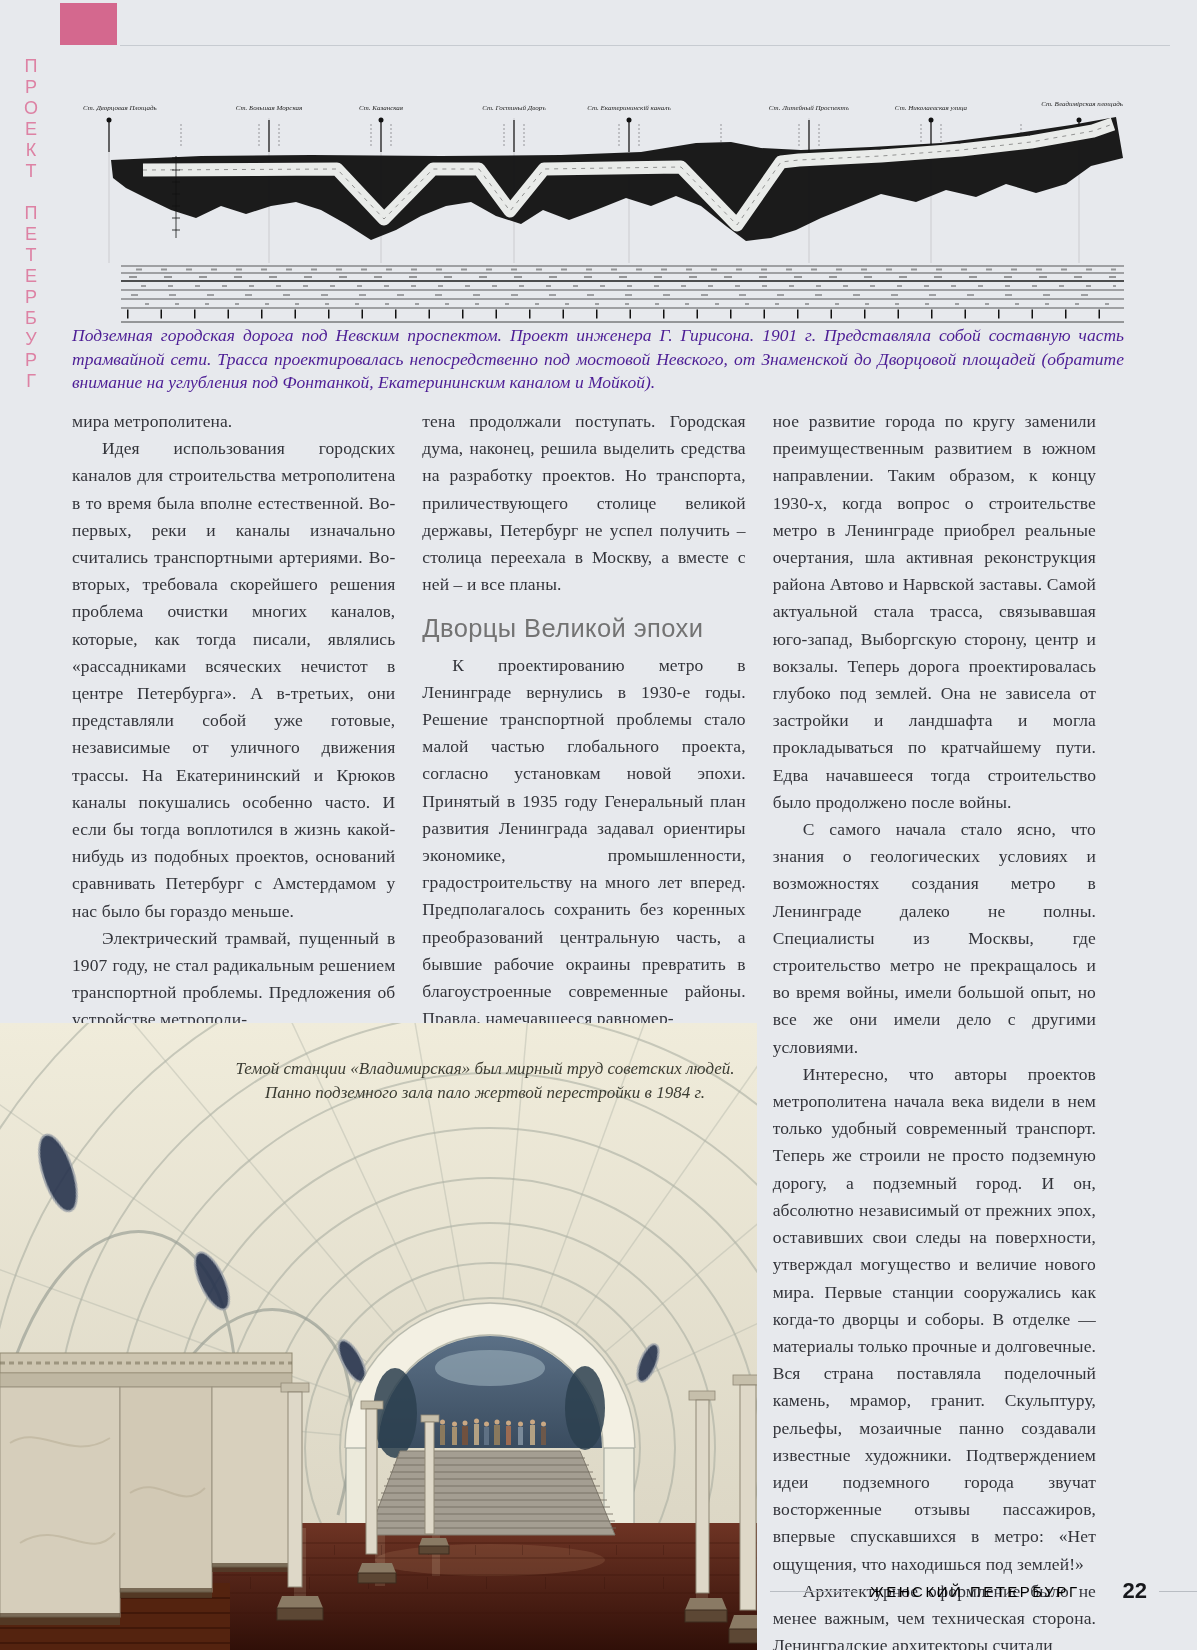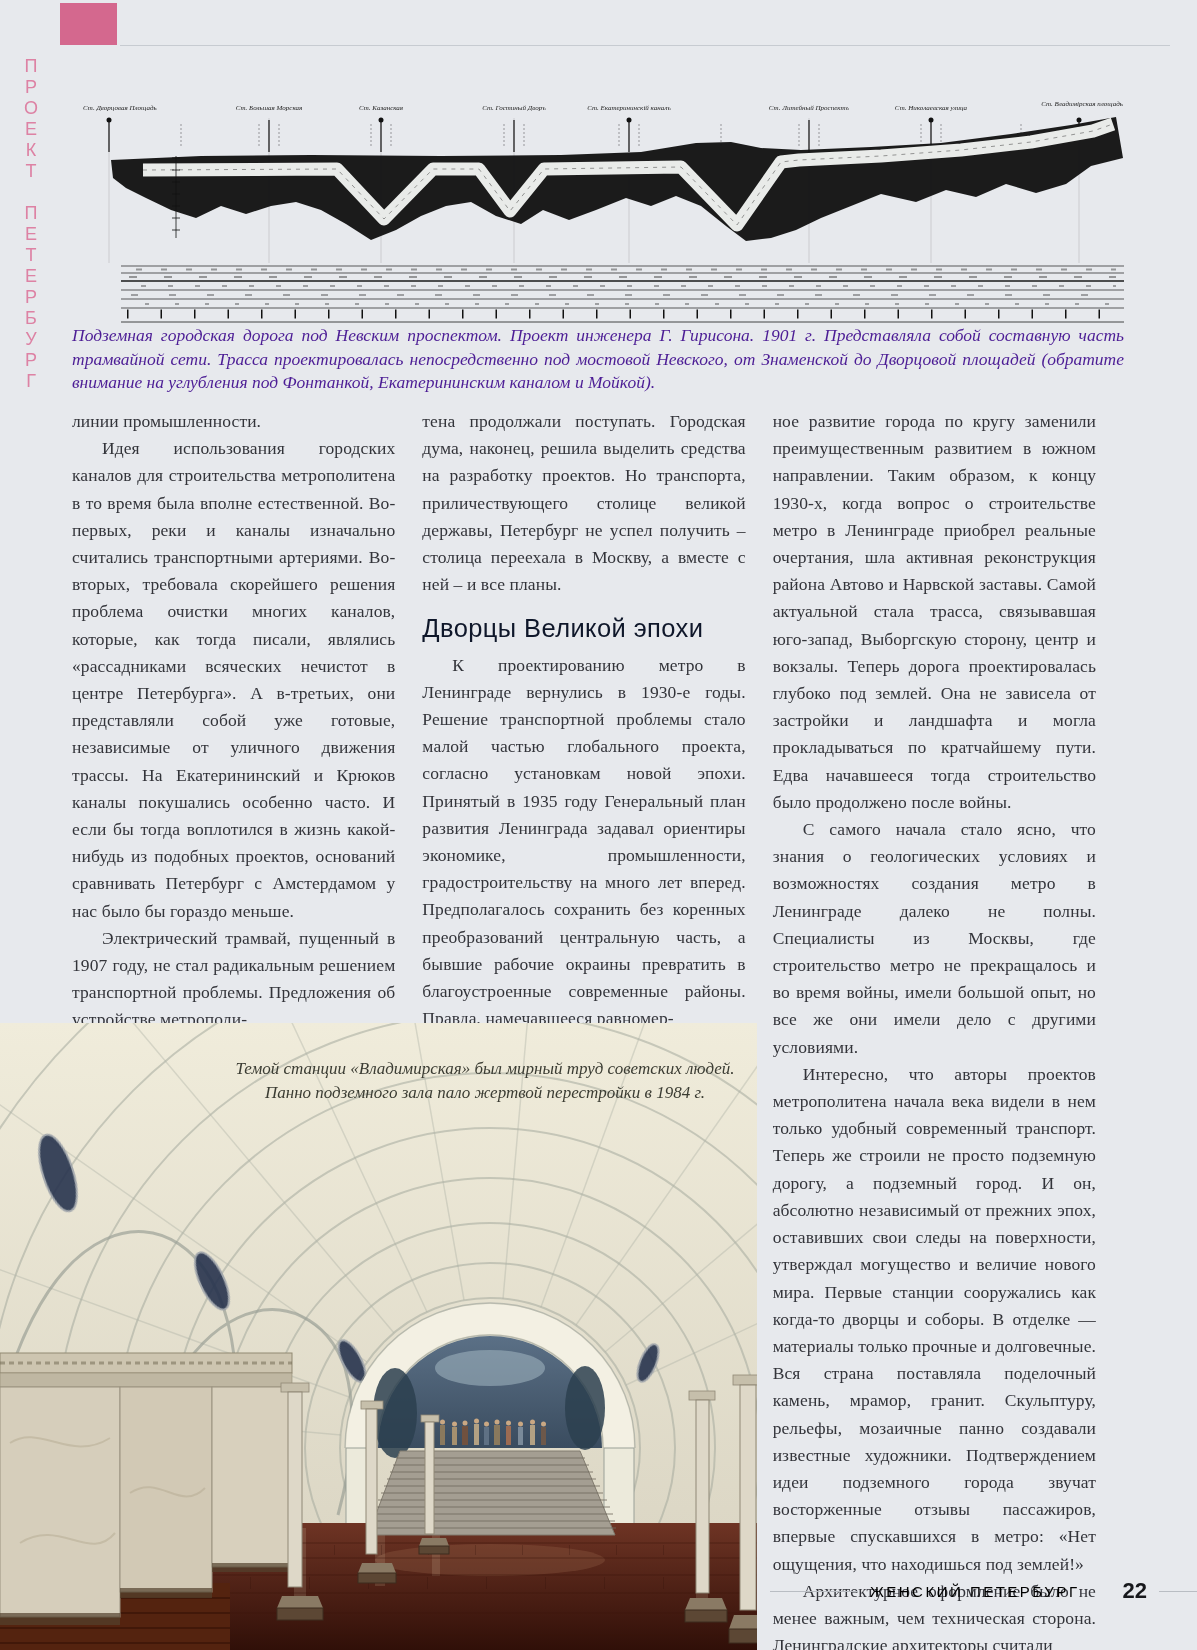--- a/index.html
+++ b/index.html
@@ -18,21 +18,21 @@
 
   .diagram-caption{position:absolute;left:72px;top:324px;width:1052px;
         font-style:italic;font-size:17.5px;line-height:23.5px;color:#4c1d95;text-align:justify;}
 
   .columns{position:absolute;left:72px;top:408px;width:1024px;display:flex;gap:27px;z-index:1;}
   .col{flex:1;font-size:17.5px;line-height:27.2px;color:#33343a;text-align:justify;
        letter-spacing:.1px;}
   .col p{margin:0;text-indent:30px;}
   .col p.noindent{text-indent:0;}
   .heading{margin:17px 0 9px;font-family:"Liberation Sans",sans-serif;font-weight:400;
-        font-size:25.5px;letter-spacing:.4px;color:#0f172a;}
+        font-size:25.5px;letter-spacing:.4px;color:#737373;}
 
   .station-photo{position:absolute;left:0;top:1023px;width:654px;height:627px;margin:0;z-index:2;}
   .station-photo svg{display:block;}
   .photo-caption{position:absolute;left:225px;top:34px;width:520px;text-align:center;
         font-style:italic;font-size:17px;line-height:24px;color:#3b3c33;}
 
   .footer{position:absolute;left:770px;top:1578px;width:427px;display:flex;align-items:center;
         font-family:"Liberation Sans",sans-serif;z-index:3;}
   .frule{height:0;border-top:1px solid #b9bdc3;}
   .frule-left{flex:1;}
@@ -152,21 +152,21 @@
         <line x1="64" y1="206" x2="1035" y2="206" stroke-width="2" stroke-dasharray="4,26" opacity="0.4"></line>
       </g>
       <line x1="46" y1="216" x2="1043" y2="216" stroke="#111" stroke-width="9" stroke-dasharray="1.5,32"></line>
     </svg>
   </figure>
 
   <div class="diagram-caption">Подземная городская дорога под Невским проспектом. Проект инженера Г. Гирисона. 1901 г. Представляла собой составную часть трамвайной сети. Трасса проектировалась непосредственно под мостовой Невского, от Знаменской до Дворцовой площадей (обратите внимание на углубления под Фонтанкой, Екатерининским каналом и Мойкой).</div>
 
   <div class="columns">
     <div class="col">
-      <p class="noindent">линии промышленности.</p>
+      <p class="noindent">мира метрополитена.</p>
       <p>Идея использования городских каналов для строительства метрополитена в то время была вполне естественной. Во-первых, реки и каналы изначально считались транспортными артериями. Во-вторых, требовала скорейшего решения проблема очистки многих каналов, которые, как тогда писали, являлись «рассадниками всяческих нечистот в центре Петербурга». А в-третьих, они представляли собой уже готовые, независимые от уличного движения трассы. На Екатерининский и Крюков каналы покушались особенно часто. И если бы тогда воплотился в жизнь какой-нибудь из подобных проектов, оснований сравнивать Петербург с Амстердамом у нас было бы гораздо меньше.</p>
       <p>Электрический трамвай, пущенный в 1907 году, не стал радикальным решением транспортной проблемы. Предложения об устройстве метрополи-</p>
     </div>
     <div class="col">
       <p class="noindent">тена продолжали поступать. Городская дума, наконец, решила выделить средства на разработку проектов. Но транспорта, приличествующего столице великой державы, Петербург не успел получить – столица переехала в Москву, а вместе с ней – и все планы.</p>
       <h2 class="heading">Дворцы Великой эпохи</h2>
       <p>К проектированию метро в Ленинграде вернулись в 1930-е годы. Решение транспортной проблемы стало малой частью глобального проекта, согласно установкам новой эпохи. Принятый в 1935 году Генеральный план развития Ленинграда задавал ориентиры экономике, промышленности, градостроительству на много лет вперед. Предполагалось сохранить без коренных преобразований центральную часть, а бывшие рабочие окраины превратить в благоустроенные современные районы. Правда, намечавшееся равномер-</p>
     </div>
     <div class="col">
       <p class="noindent">ное развитие города по кругу заменили преимущественным развитием в южном направлении. Таким образом, к концу 1930-х, когда вопрос о строительстве метро в Ленинграде приобрел реальные очертания, шла активная реконструкция района Автово и Нарвской заставы. Самой актуальной стала трасса, связывавшая юго-запад, Выборгскую сторону, центр и вокзалы. Теперь дорога проектировалась глубоко под землей. Она не зависела от застройки и ландшафта и могла прокладываться по кратчайшему пути. Едва начавшееся тогда строительство было продолжено после войны.</p>

